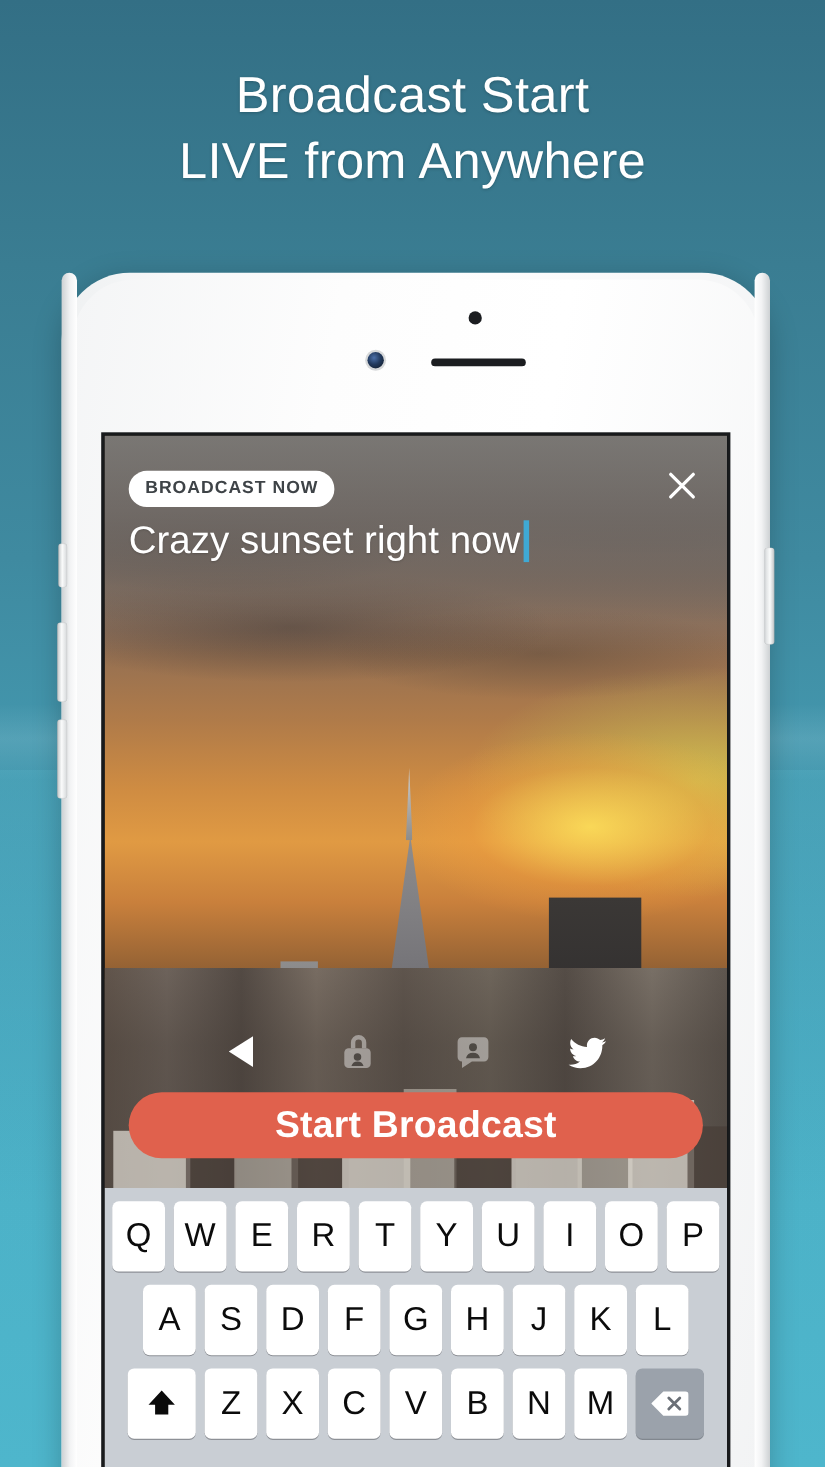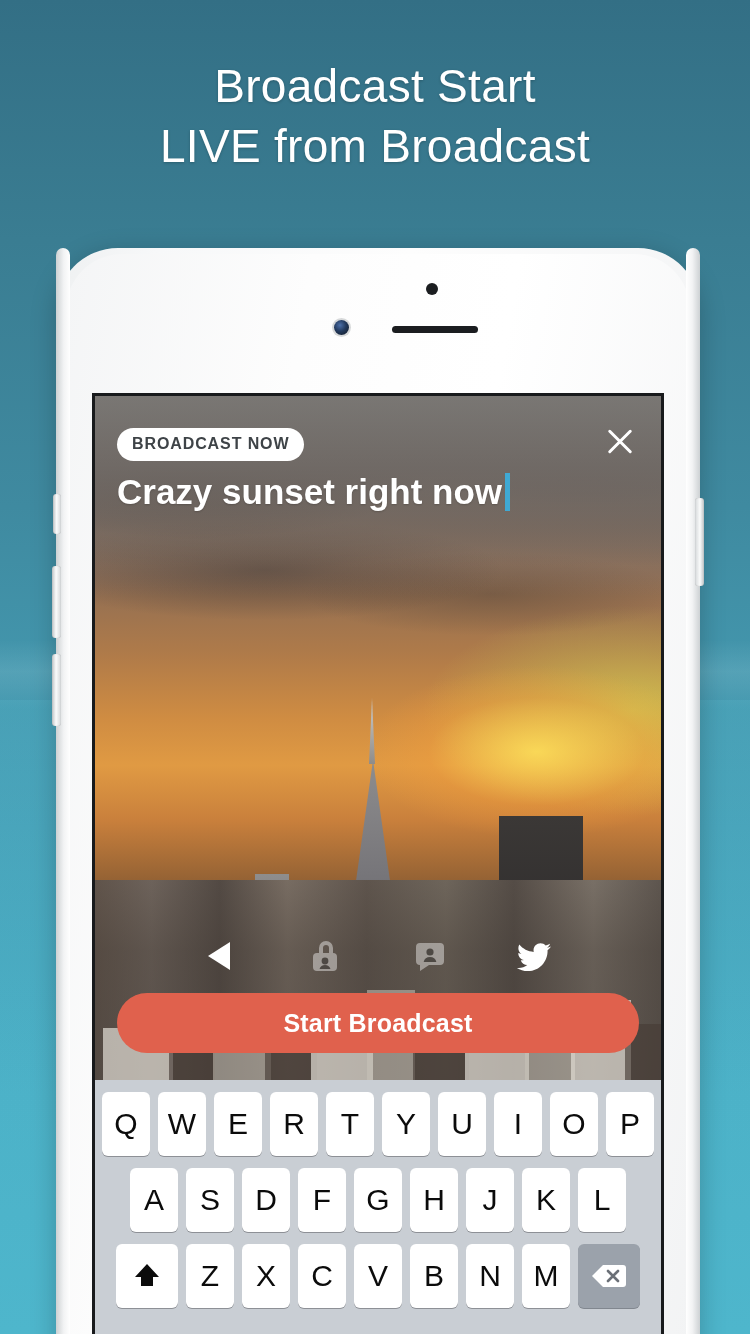--- a/index.html
+++ b/index.html
@@ -136,41 +136,41 @@
   }
   .close-x:before, .close-x:after {
     content:""; position:absolute; left:7px; top:22px; width:32px; height:3px;
     background:#ffffff; border-radius:2px;
   }
   .close-x:before { transform:rotate(45deg); }
   .close-x:after  { transform:rotate(-45deg); }
 
   .compose {
     position:absolute; left:22px; top:74px; right:40px;
-    color:#ffffff; font-size:35px; font-weight:700; line-height:44px;
+    color:#ffffff; font-size:35px; font-weight:400; line-height:44px;
     text-shadow:0 1px 2px rgba(0,0,0,0.18);
     display:flex; align-items:center;
   }
   .caret {
     display:inline-block; width:5px; height:38px; background:#3fa9d4;
     margin-left:3px; vertical-align:middle;
   }
 
   .icon-row {
     position:absolute; left:0; right:0; top:530px; height:60px;
     display:flex; align-items:center; justify-content:center; gap:58px;
   }
   .ic { width:46px; height:46px; position:relative; }
   .ic svg { display:block; }
   .ic.dim svg { opacity:0.42; }
 
   .cta {
     position:absolute; left:22px; right:22px; top:597px; height:60px;
     background:#e0614d; border-radius:30px;
-    color:#ffffff; font-size:25px; font-weight:bold;
+    color:#ffffff; font-size:34px; font-weight:bold;
     display:flex; align-items:center; justify-content:center;
     letter-spacing:0.2px;
   }
 
   
   .keyboard {
     position:absolute; left:0; right:0; top:684px; bottom:0;
     background:#c9ced4; padding-top:12px;
   }
   .krow { display:flex; justify-content:center; align-items:flex-start; margin-bottom:12px; }
@@ -189,21 +189,21 @@
   .shift-glyph svg, .del-glyph svg { display:block; }
 </style>
 </head>
 <body>
 
 <div class="bg-horizon"></div>
 <div class="bg-water"></div>
 
 <div class="headline">
   <span>Broadcast Start</span>
-  <span class="l2">LIVE from Broadcast</span>
+  <span class="l2">LIVE from Anywhere</span>
 </div>
 
 <div class="phone">
   <div class="phone-inner-hl"></div>
   <div class="phone-edge-l"></div>
   <div class="phone-edge-r"></div>
 
   <div class="sensor"></div>
   <div class="cam"></div>
   <div class="speaker"></div>

